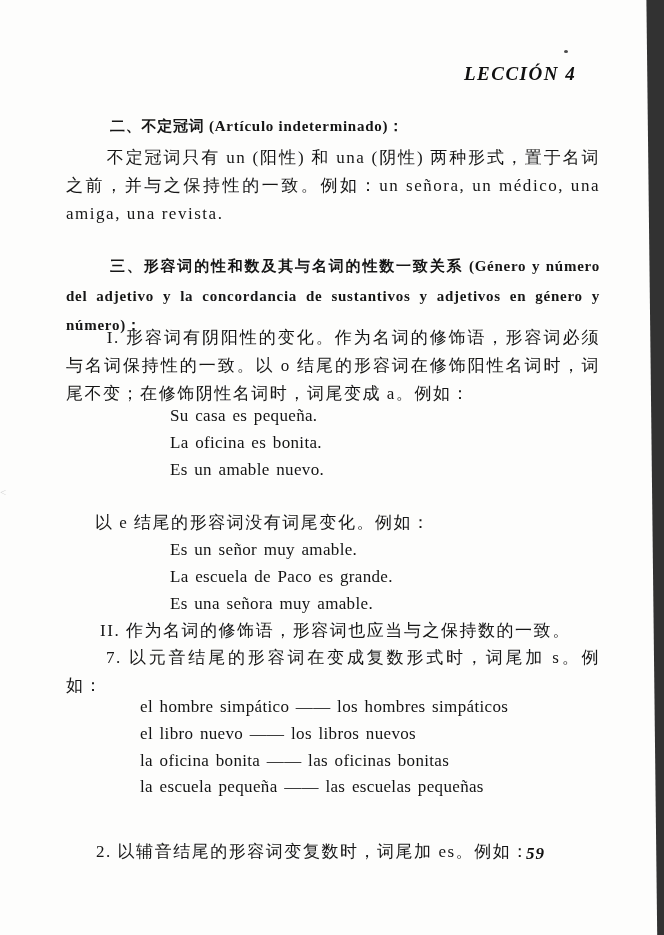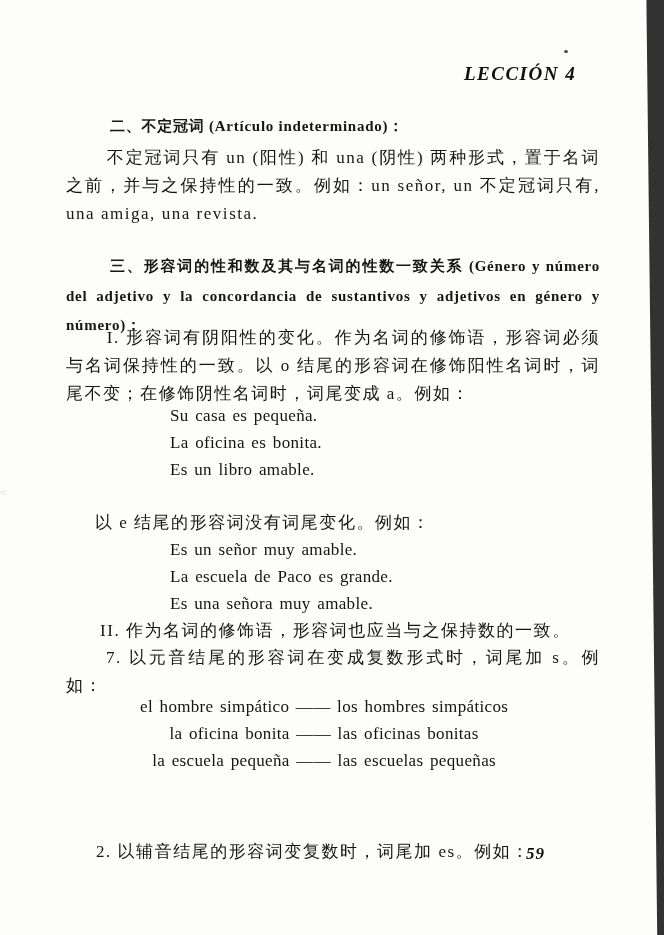--- a/index.html
+++ b/index.html
@@ -94,46 +94,47 @@
 <div class="page">
 
   <div class="scan-edge"></div>
   <div class="speck-dot"></div>
   <div class="edge-mark">&lt;</div>
 
   <div class="lesson-header">LECCIÓN 4</div>
 
   <div class="blk sec-heading" style="top:112px; text-indent:44px;">二、不定冠词 (Artículo indeterminado)：</div>
 
-  <div class="blk indent" style="top:144px;">不定冠词只有 un (阳性) 和 una (阴性) 两种形式，置于名词之前，并与之保持性的一致。例如：un señor, un 不定冠词只有, una amiga, una revista.</div>
+  <div class="blk indent" style="top:144px;">不定冠词只有 un (阳性) 和 una (阴性) 两种形式，置于名词之前，并与之保持性的一致。例如：un señora, un médico, una amiga, una revista.</div>
 
   <div class="blk sec-heading" style="top:252px; line-height:29.5px; text-indent:44px;">三、形容词的性和数及其与名词的性数一致关系 (Género y número del adjetivo y la concordancia de sustantivos y adjetivos en género y número)：</div>
 
   <div class="blk indent" style="top:324px;">I. 形容词有阴阳性的变化。作为名词的修饰语，形容词必须与名词保持性的一致。以 o 结尾的形容词在修饰阳性名词时，词尾不变；在修饰阴性名词时，词尾变成 a。例如：</div>
 
   <div class="examples" style="top:402px;">
     <div class="ex-line">Su casa es pequeña.</div>
     <div class="ex-line">La oficina es bonita.</div>
-    <div class="ex-line">Es un libro amable.</div>
+    <div class="ex-line">Es un amable nuevo.</div>
   </div>
 
   <div class="blk indent-sm" style="top:509px;">以 e 结尾的形容词没有词尾变化。例如：</div>
 
   <div class="examples" style="top:536px;">
     <div class="ex-line">Es un señor muy amable.</div>
     <div class="ex-line">La escuela de Paco es grande.</div>
     <div class="ex-line">Es una señora muy amable.</div>
   </div>
 
   <div class="blk" style="top:617px; text-indent:34px;">II. 作为名词的修饰语，形容词也应当与之保持数的一致。</div>
 
   <div class="blk" style="top:644px; text-indent:40px;">7. 以元音结尾的形容词在变成复数形式时，词尾加 s。例如：</div>
 
-  <div class="pairs" style="top:694px;text-align:center;">
+  <div class="pairs" style="top:694px;">
     <div class="pair-line">el hombre simpático —— los hombres simpáticos</div>
+    <div class="pair-line">el libro nuevo —— los libros nuevos</div>
     <div class="pair-line">la oficina bonita —— las oficinas bonitas</div>
     <div class="pair-line">la escuela pequeña —— las escuelas pequeñas</div>
   </div>
 
   <div class="blk" style="top:838px; text-indent:30px;">2. 以辅音结尾的形容词变复数时，词尾加 es。例如：</div>
 
   <div class="page-number">59</div>
 
 </div>
 

